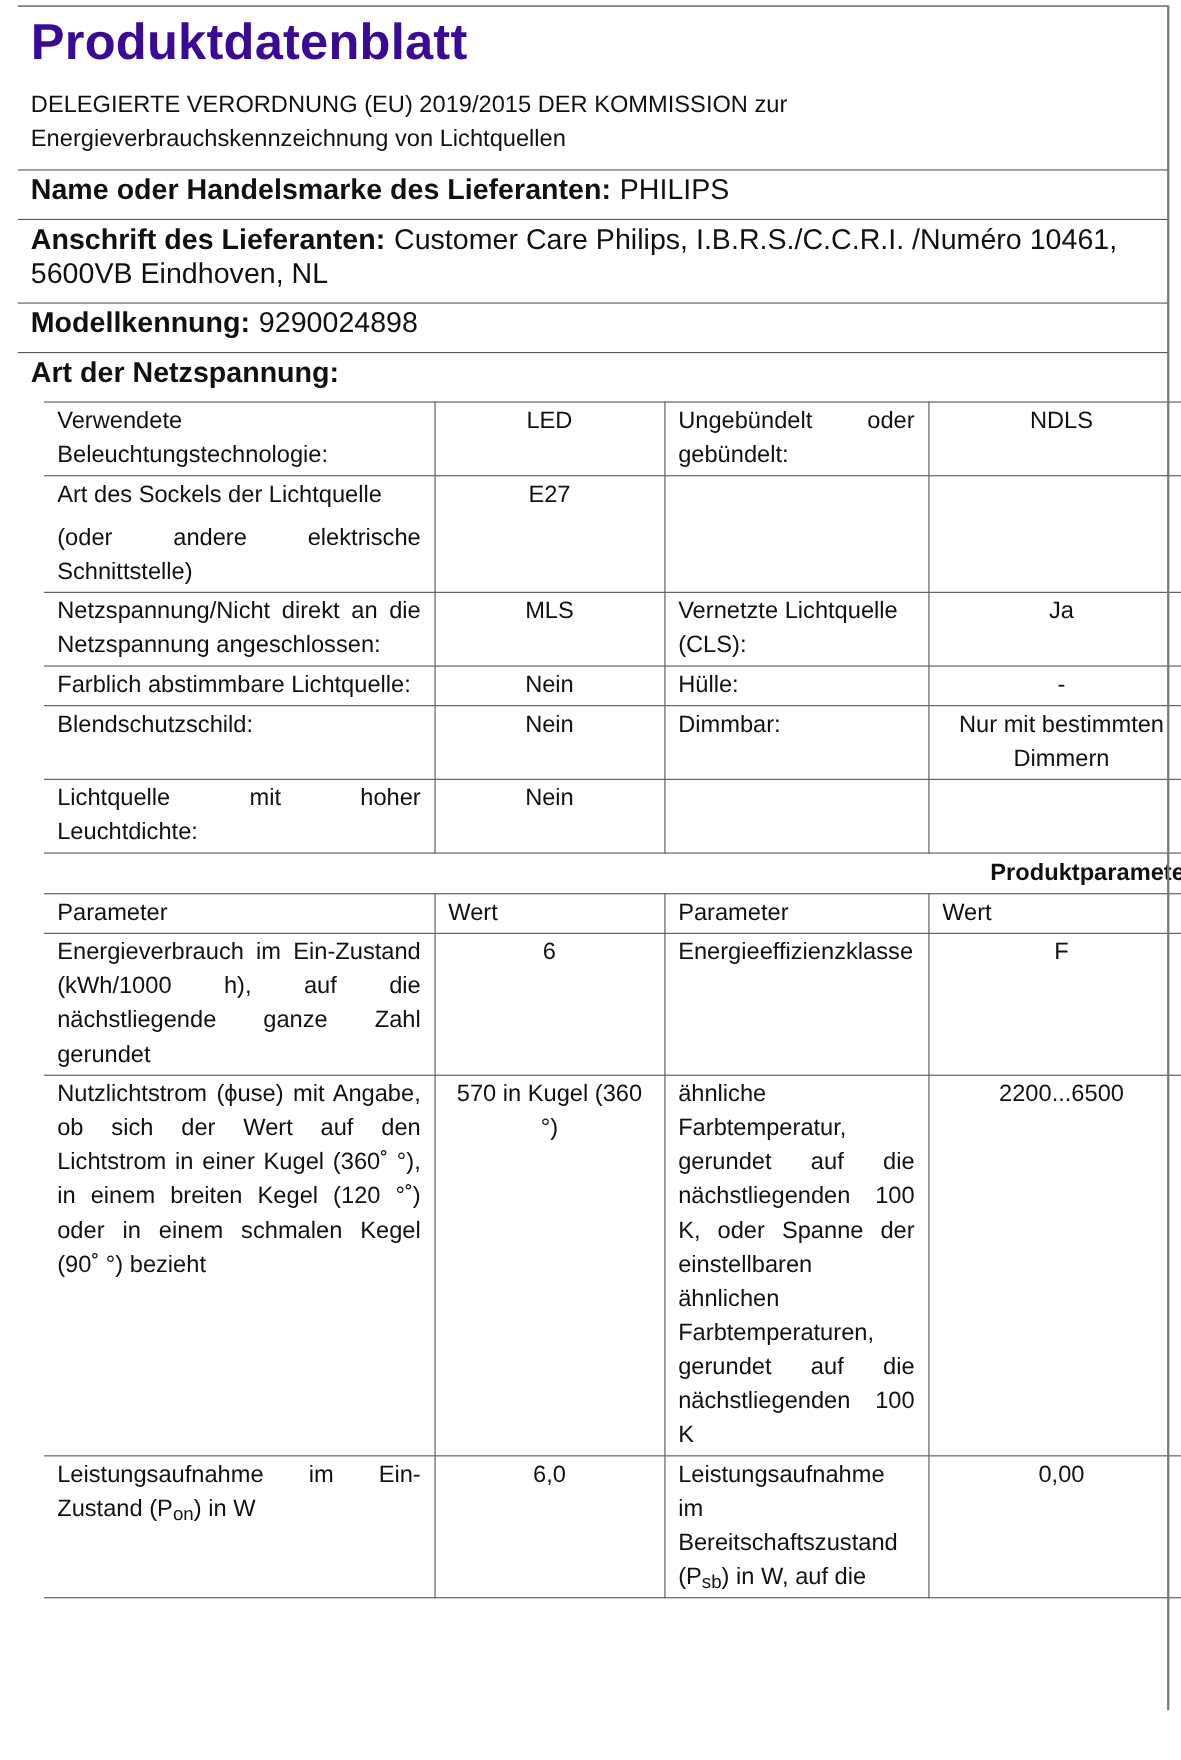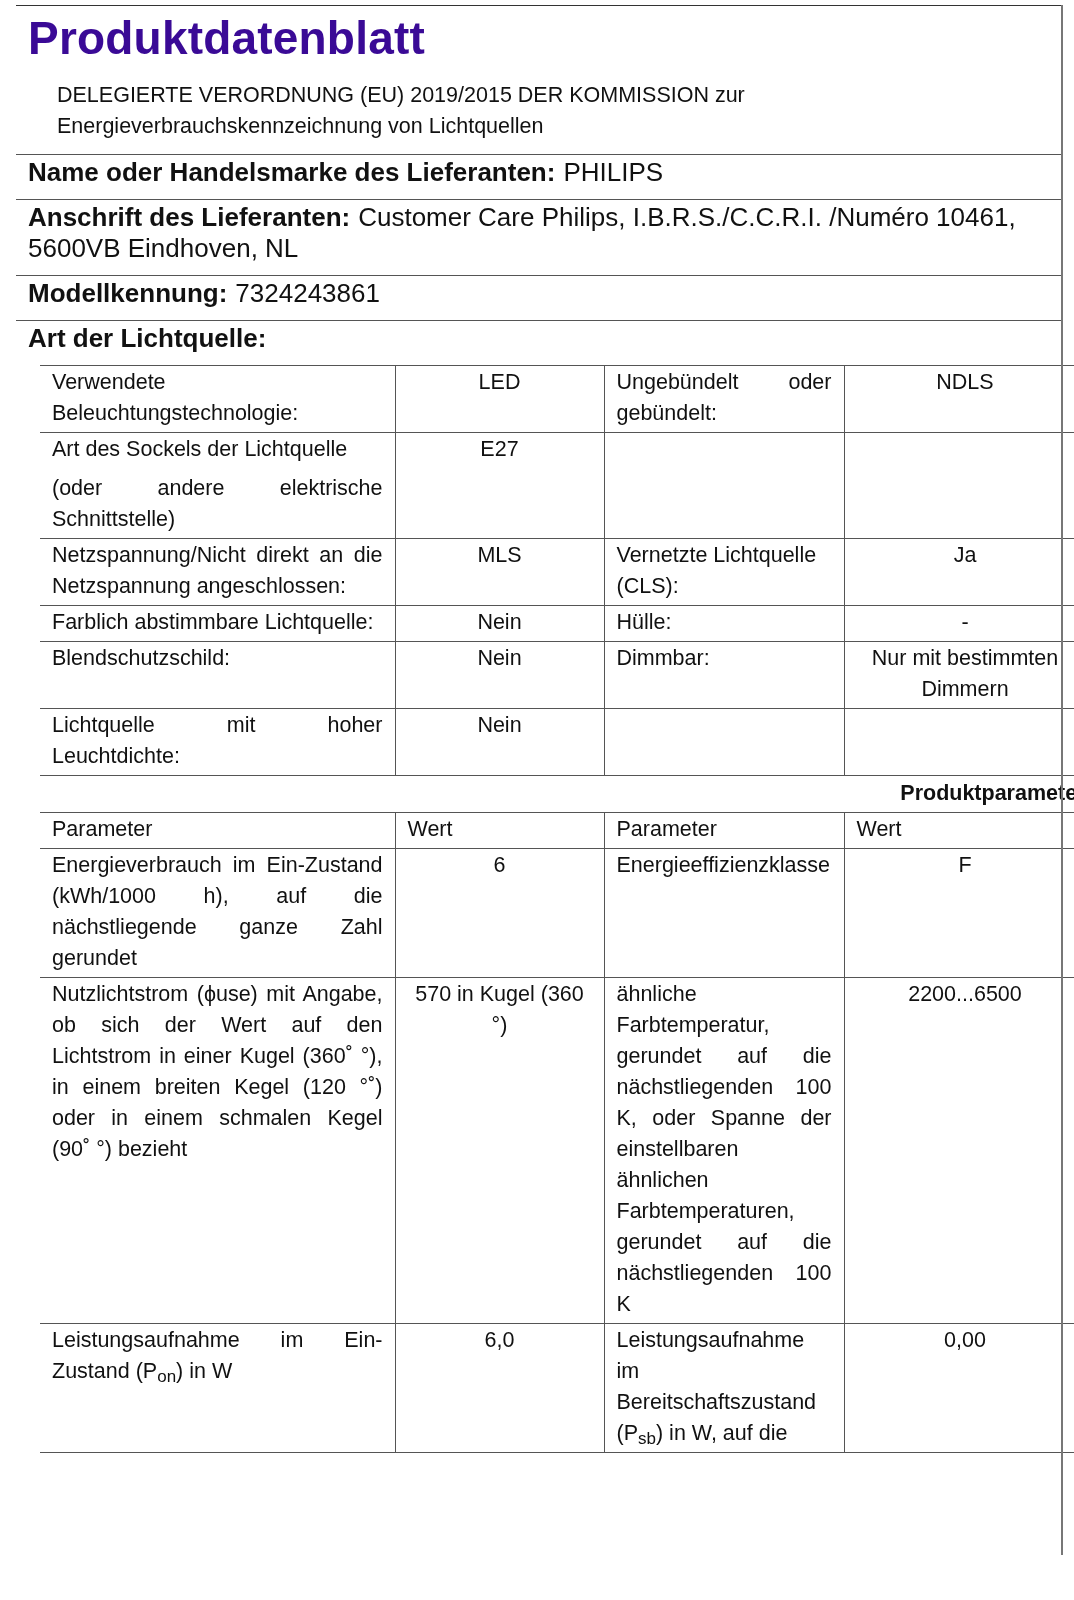--- a/index.html
+++ b/index.html
@@ -11,21 +11,21 @@
   .sheet {
     position: absolute; left: 0; top: 5px; width: 1046px;
     border-top: 1.5px solid #333;
   }
   .rborder { position: absolute; left: 1045px; top: 5px; width: 1.5px; height: 1550px; background: #777; }
   .block { border-bottom: 1.5px solid #555; padding: 0 12px; }
   .title {
     font-weight: bold; color: #3a0a96; font-size: 46px; line-height: 56px;
     padding-top: 4px; letter-spacing: 0.2px;
   }
-  .subtitle { line-height: 31px; padding-top: 14px; padding-bottom: 12px; font-size: 21.5px; margin-left: 29px; }
+  .subtitle { line-height: 31px; padding-top: 14px; padding-bottom: 12px; font-size: 21.5px; }
   .kv { line-height: 31px; padding-top: 2px; padding-bottom: 11px; font-size: 26px; }
   .kv b { font-weight: bold; }
   .kv .v { margin-left: 8px; }
   table { border-collapse: collapse; width: 1046px; table-layout: fixed; font-size: 21.5px; margin-left: 24px; }
   td { border: 1.5px solid #555; vertical-align: top; line-height: 31px; padding: 1px 12px 3px 12px; }
   td.c { text-align: center; }
   td.j { text-align: justify; text-align-last: left; }
   tr td:first-child { border-left: none; }
   tr.hdr td { text-align: right; font-weight: bold; padding: 2px 0 3px 0; }
   col.c1 { width: 355px; } col.c2 { width: 209px; } col.c3 { width: 240px; } col.c4 { width: 242px; }
@@ -47,24 +47,24 @@
     </div>
   </div>
 
   <div class="block kv">
     <b>Name oder Handelsmarke des Lieferanten:</b><span class="v">PHILIPS</span>
   </div>
   <div class="block kv">
     <b>Anschrift des Lieferanten:</b><span class="v">Customer Care Philips, I.B.R.S./C.C.R.I. /Numéro 10461, 5600VB Eindhoven, NL</span>
   </div>
   <div class="block kv">
-    <b>Modellkennung:</b><span class="v">7324243861</span>
+    <b>Modellkennung:</b><span class="v">9290024898</span>
   </div>
   <div class="block kv" style="border-bottom:none;">
-    <b>Art der Lichtquelle:</b>
+    <b>Art der Netzspannung:</b>
   </div>
 
   <table>
     <colgroup>
           <col class="c1">
           <col class="c2">
           <col class="c3">
           <col class="c4">
         </colgroup>
     <tbody>

